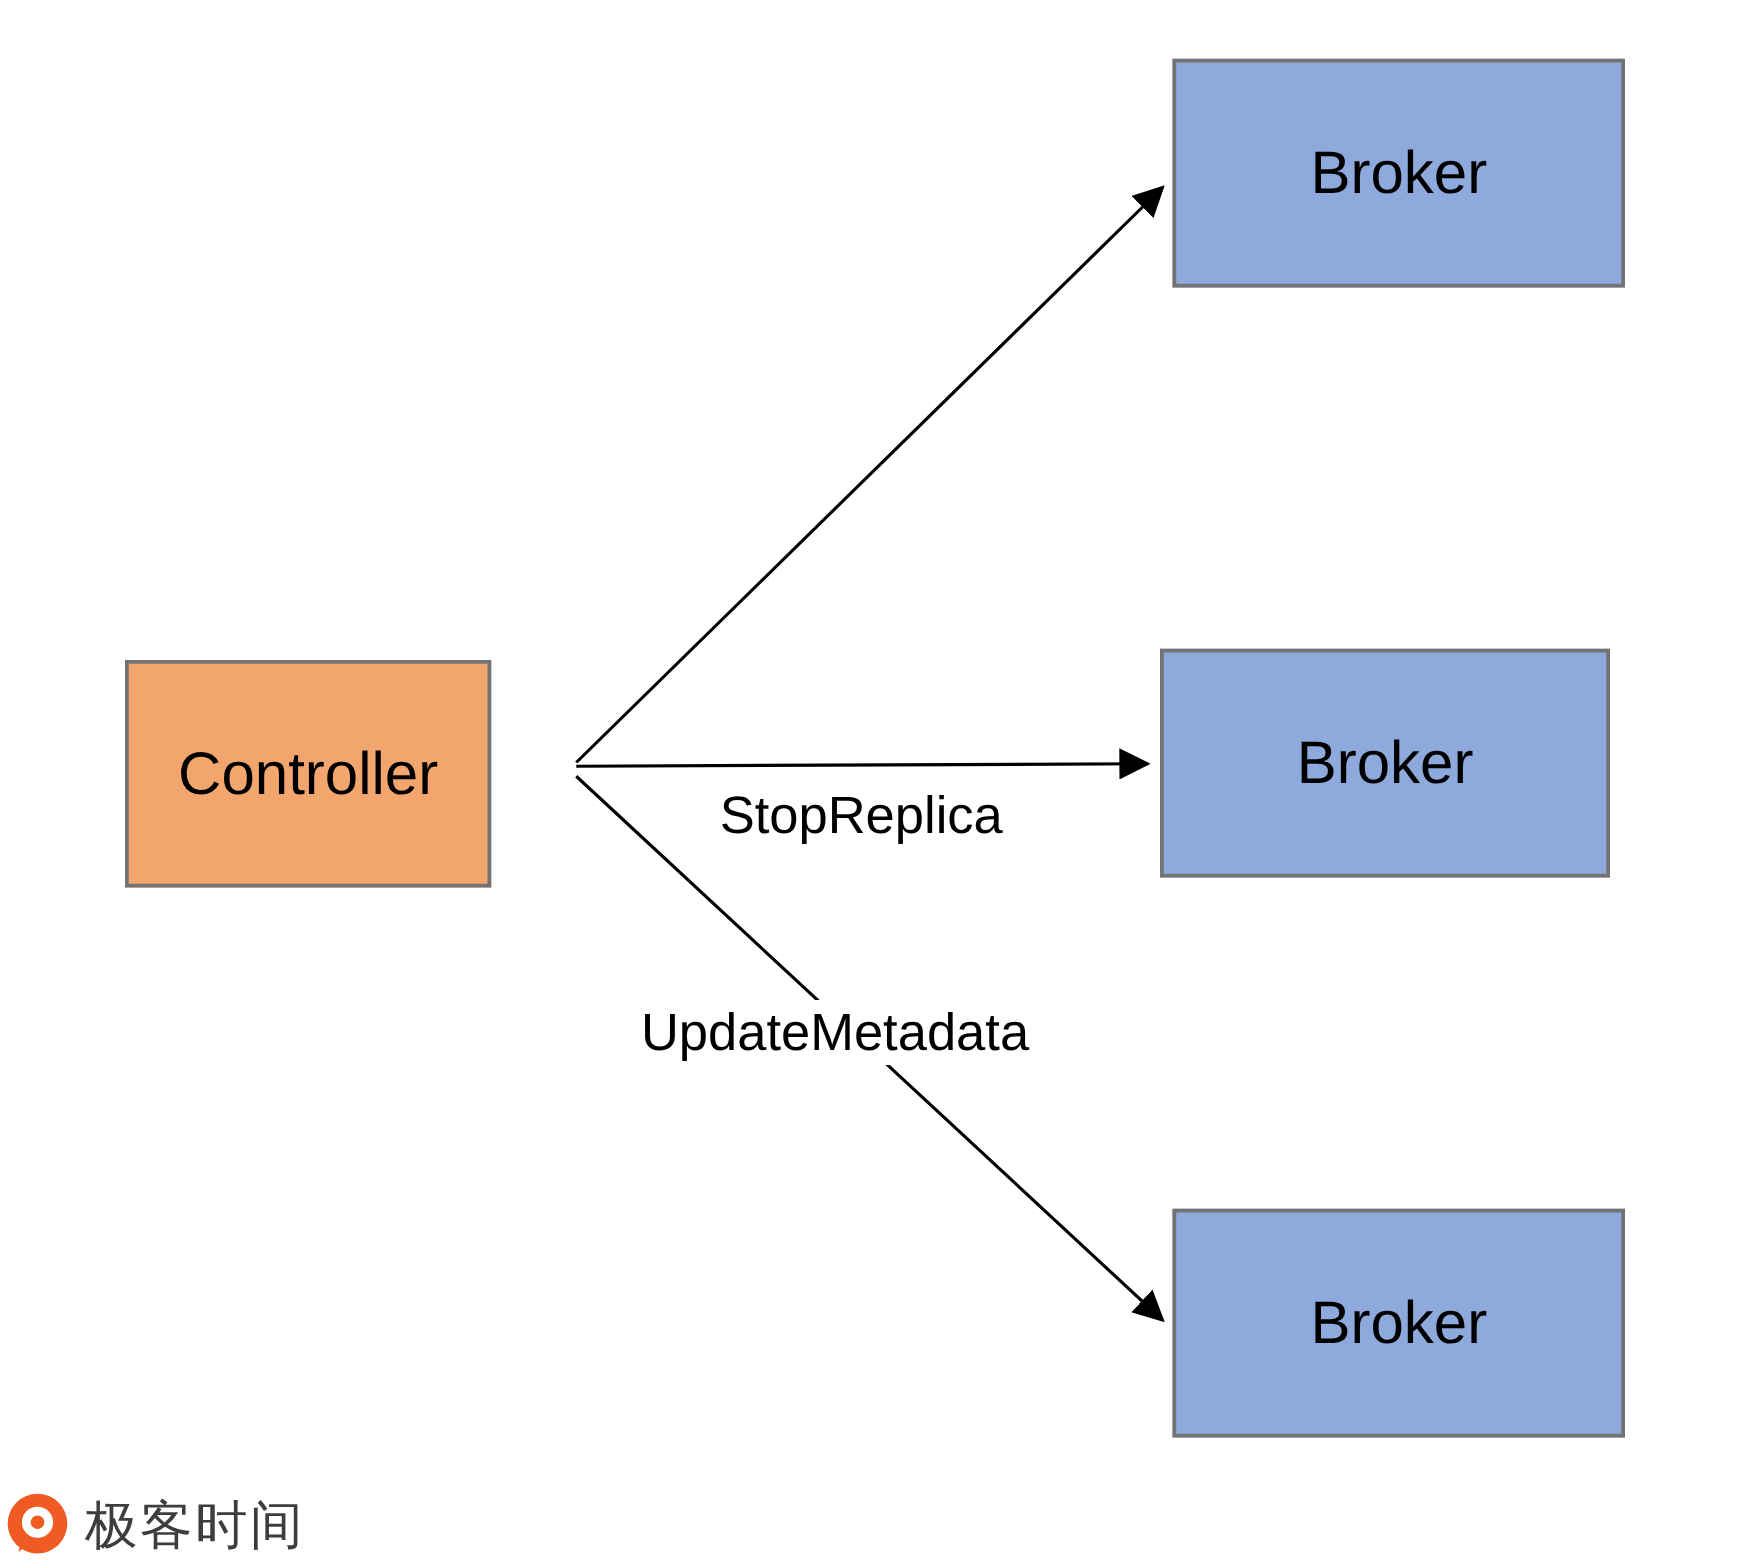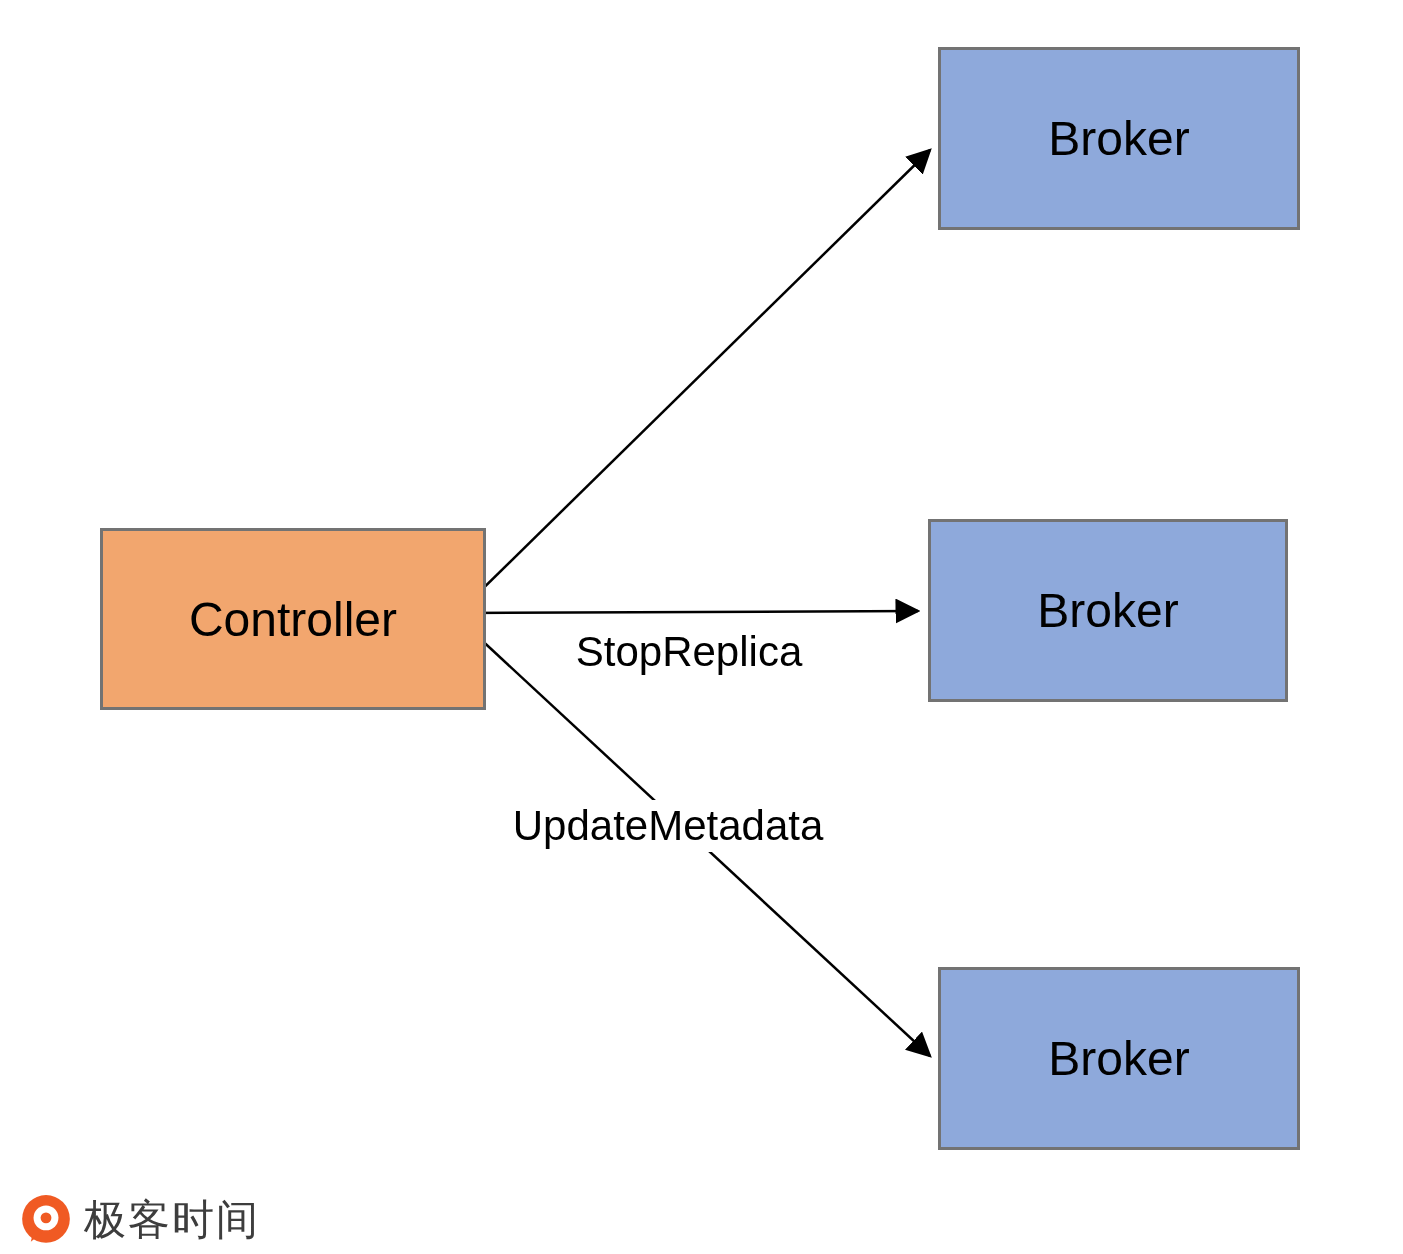--- a/index.html
+++ b/index.html
@@ -31,21 +31,21 @@
     align-items: center;
     justify-content: center;
     border: 3px solid #737373;
     box-sizing: border-box;
     font-size: 48px;
     color: #000000;
   }
   .controller-node {
     left: 100px;
     top: 528px;
-    width: 386px;
+    width: 293px;
     height: 182px;
     background: var(--controller-fill, #f2a66e);
   }
   .broker-node {
     background: var(--broker-fill, #8ea9db);
   }
   .broker-0 { left: 938px; top: 47px;  width: 362px; height: 183px; }
   .broker-1 { left: 928px; top: 519px; width: 360px; height: 183px; }
   .broker-2 { left: 938px; top: 967px; width: 362px; height: 183px; }
   .edge-label {
@@ -55,21 +55,21 @@
     padding: 2px 10px;
     font-size: 42px;
     color: #000000;
     white-space: nowrap;
   }
   .edge-label-0 { left: 695px; top: 378px; }
   .edge-label-1 { left: 689px; top: 612px; margin-top: 40px; }
   .edge-label-2 { left: 668px; top: 826px; }
   .footer {
     position: absolute;
-    left: 20px;
+    left: 4px;
     top: 1192px;
     display: flex;
     align-items: center;
     gap: 12px;
   }
   .brand-icon {
     width: 52px;
     height: 52px;
     flex: 0 0 auto;
   }

